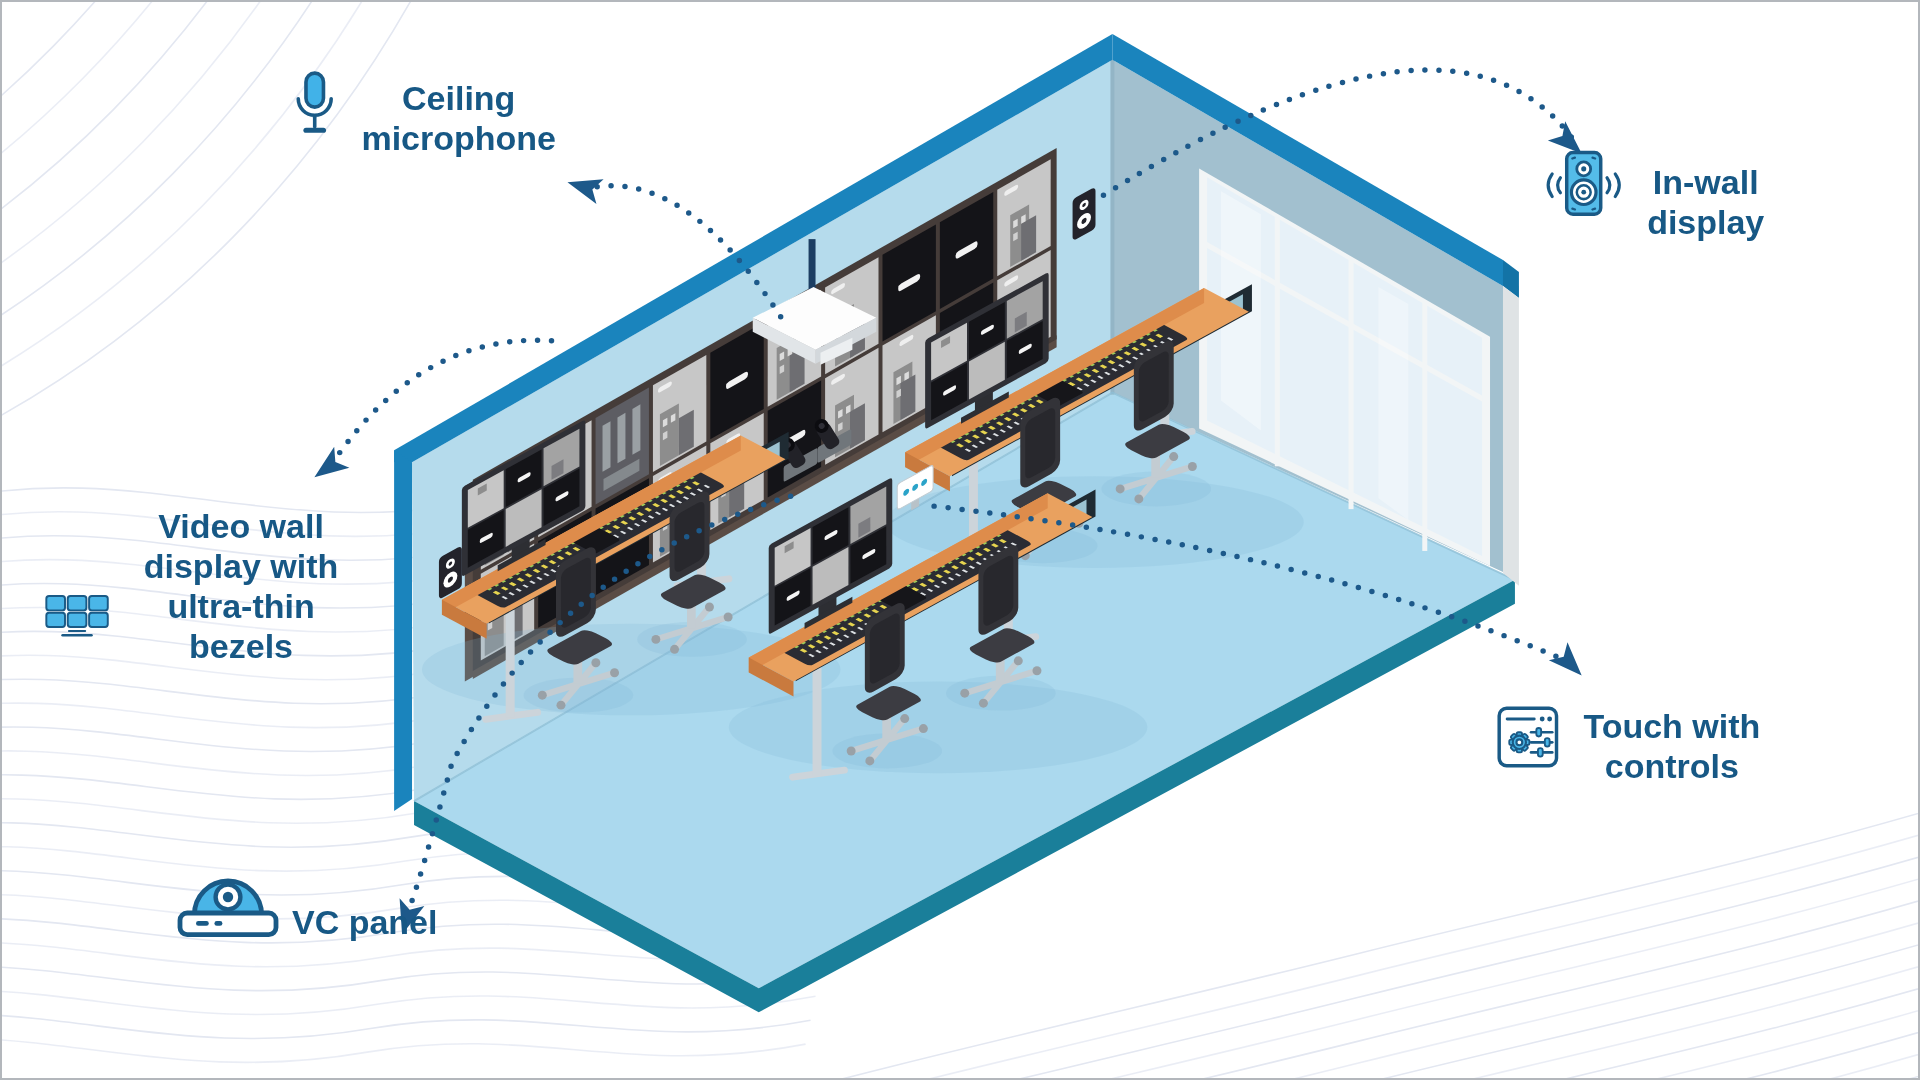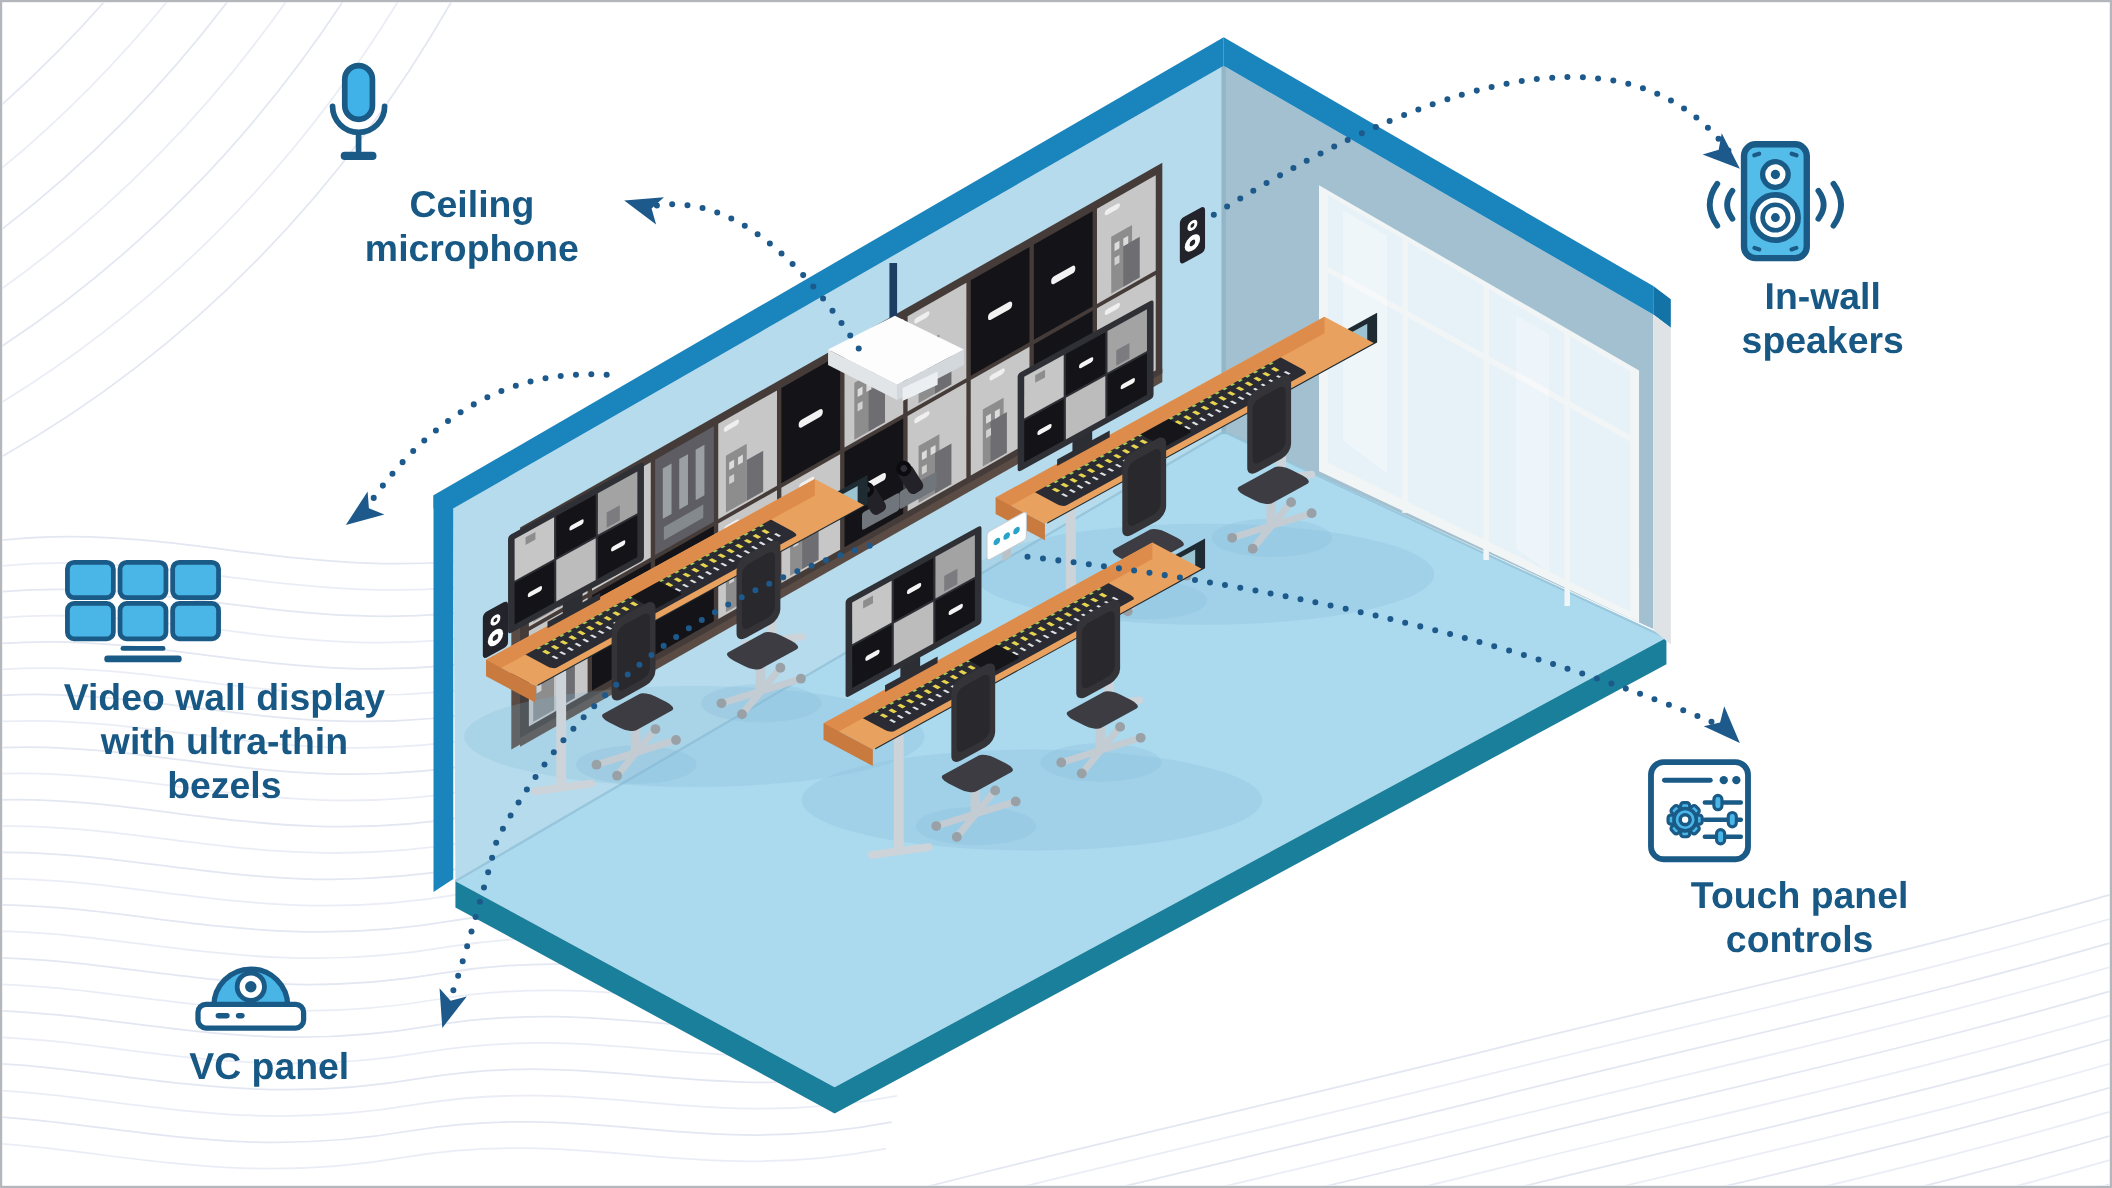--- a/index.html
+++ b/index.html
@@ -1,19 +1,19 @@
 <!DOCTYPE html>
 <html><head>
 <meta charset="utf-8">
 <style>
   html,body{margin:0;padding:0;background:#ffffff;}
   .stage{position:relative;width:1920px;height:1080px;background:#ffffff;overflow:hidden;
          border:2px solid #b3b7bc;box-sizing:border-box;font-family:"Liberation Sans",sans-serif;}
   .scene{position:absolute;left:0;top:0;width:100%;height:100%;}
-  .label{position:absolute;display:flex;flex-direction:column;align-items:flex-start;gap:8px;
+  .label{position:absolute;display:flex;flex-direction:row;align-items:flex-end;gap:8px;
          color:#175885;text-align:center;}
   .label-text{font:700 34px/40px "Liberation Sans",sans-serif;color:#175885;}
 </style>
 </head>
 <body>
 
 <div class="stage">
 
 <svg class="scene" viewBox="0 0 1920 1080">
   <defs>
@@ -397,21 +397,21 @@
     <circle cx="71" cy="30" r="11" fill="#ffffff" stroke="#1a5a86" stroke-width="4.5"></circle>
     <circle cx="71" cy="30" r="4" fill="#1a5a86"></circle>
     <circle cx="71" cy="67" r="19.5" fill="#ffffff" stroke="#1a5a86" stroke-width="5"></circle>
     <circle cx="71" cy="67" r="11" fill="none" stroke="#1a5a86" stroke-width="4"></circle>
     <circle cx="71" cy="67" r="3.8" fill="#1a5a86"></circle>
     <path d="M34 44 q-9 12 0 24" fill="none" stroke="#1a5a86" stroke-width="5" stroke-linecap="round"></path>
     <path d="M21 38 q-13 18 0 36" fill="none" stroke="#1a5a86" stroke-width="5" stroke-linecap="round"></path>
     <path d="M108 44 q9 12 0 24" fill="none" stroke="#1a5a86" stroke-width="5" stroke-linecap="round"></path>
     <path d="M121 38 q13 18 0 36" fill="none" stroke="#1a5a86" stroke-width="5" stroke-linecap="round"></path>
   </svg>
-  <div class="label-text">In-wall speakers</div>
+  <div class="label-text">In-wall display</div>
 </div>
 
 <div class="label" style="left:42px;top:504px;width:320px">
   <svg width="172" height="100" viewBox="0 0 170 115">
     <rect x="6" y="6" width="48" height="37" rx="7" fill="#4ab6e8" stroke="#1a5a86" stroke-width="5"></rect>
     <rect x="61" y="6" width="48" height="37" rx="7" fill="#4ab6e8" stroke="#1a5a86" stroke-width="5"></rect>
     <rect x="116" y="6" width="48" height="37" rx="7" fill="#4ab6e8" stroke="#1a5a86" stroke-width="5"></rect>
     <rect x="6" y="49" width="48" height="37" rx="7" fill="#4ab6e8" stroke="#1a5a86" stroke-width="5"></rect>
     <rect x="61" y="49" width="48" height="37" rx="7" fill="#4ab6e8" stroke="#1a5a86" stroke-width="5"></rect>
     <rect x="116" y="49" width="48" height="37" rx="7" fill="#4ab6e8" stroke="#1a5a86" stroke-width="5"></rect>
@@ -447,16 +447,16 @@
       <circle cx="44" cy="70" r="12.5" fill="#4ab6e8" stroke="#1a5a86" stroke-width="4"></circle>
       <circle cx="44" cy="70" r="5.5" fill="#ffffff" stroke="#1a5a86" stroke-width="4"></circle>
     </g>
     <path d="M66 51 H106" stroke="#1a5a86" stroke-width="5" stroke-linecap="round"></path>
     <path d="M66 70 H106" stroke="#1a5a86" stroke-width="5" stroke-linecap="round"></path>
     <path d="M66 89 H106" stroke="#1a5a86" stroke-width="5" stroke-linecap="round"></path>
     <rect x="76" y="43" width="9" height="16" rx="4.5" fill="#4ab6e8" stroke="#1a5a86" stroke-width="3.5"></rect>
     <rect x="92" y="62" width="9" height="16" rx="4.5" fill="#4ab6e8" stroke="#1a5a86" stroke-width="3.5"></rect>
     <rect x="79" y="81" width="9" height="16" rx="4.5" fill="#4ab6e8" stroke="#1a5a86" stroke-width="3.5"></rect>
   </svg>
-  <div class="label-text">Touch panel controls</div>
+  <div class="label-text">Touch with controls</div>
 </div>
 
 </div>
 
 </body></html>

